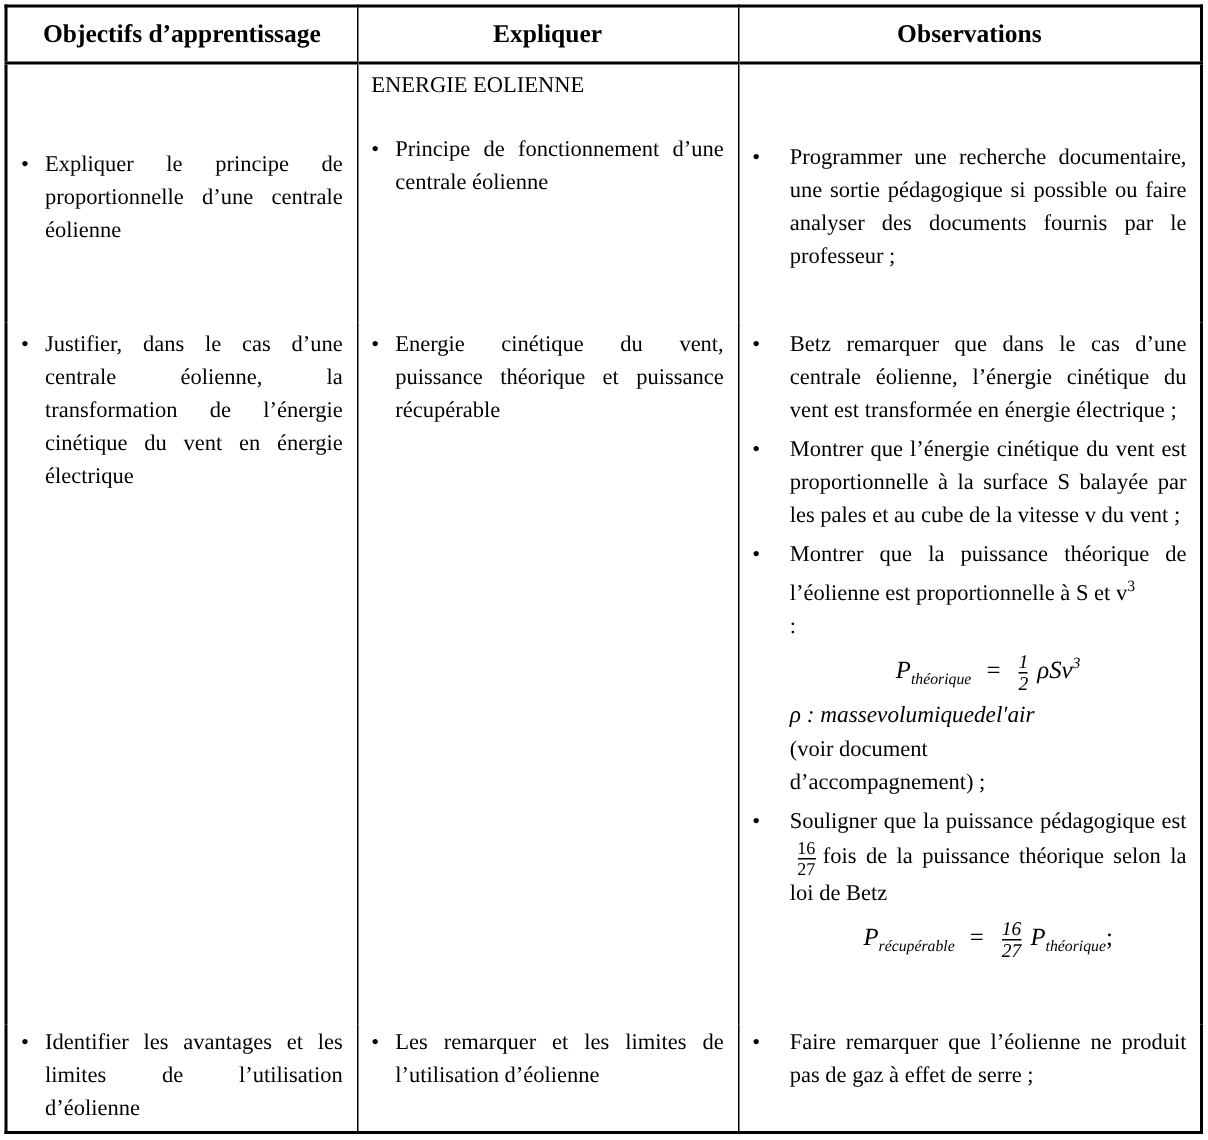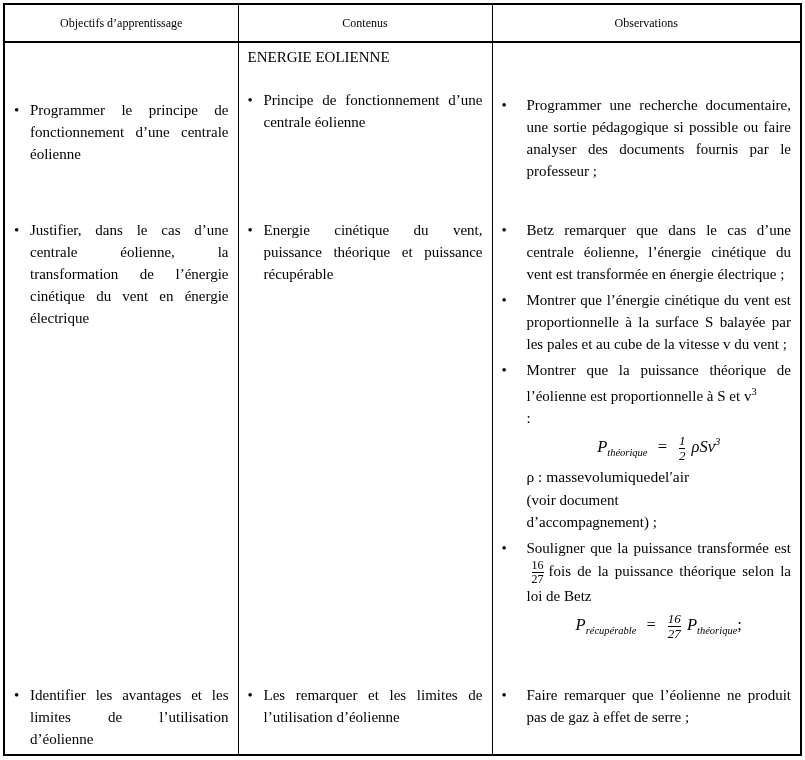--- a/index.html
+++ b/index.html
@@ -18,22 +18,22 @@
   table.tbl {
     position: absolute;
     left: 3px; top: 3px;
     width: 799px;
     border: 2px solid #000;
     border-collapse: collapse;
     table-layout: fixed;
   }
   th.hc {
     height: 36px;
-    font-size: 12px;
-    font-weight: normal;
+    font-size: 17px;
+    font-weight: bold;
     text-align: center;
     vertical-align: middle;
     border-bottom: 2px solid #000;
     padding: 0 4px;
   }
   .c2, .c3 { border-left: 1.5px solid #000; }
   td.cell {
     vertical-align: top;
     padding: 0 9px;
     font-size: 15px;
@@ -81,46 +81,46 @@
   .ifrac {
     display: inline-flex;
     flex-direction: column;
     text-align: center;
     vertical-align: middle;
     line-height: 1.05;
     font-size: 12px;
     margin: 0 5px;
   }
   .ifrac .den { border-top: 1.2px solid #000; }
-  .rho { font-size: 15.5px; line-height: 24px; }
+  .rho { font-style: italic; font-size: 15.5px; line-height: 24px; }
   .plain { text-align: left; }
   .tail { font-style: normal; }
 </style>
 </head>
 <body>
 
 <div class="page">
   <table class="tbl">
     <colgroup>
       <col style="width:234px">
       <col style="width:254px">
       <col>
     </colgroup>
     <tbody>
         <tr>
       <th class="hc c1">Objectifs d’apprentissage</th>
-      <th class="hc c2">Contenus</th>
+      <th class="hc c2">Expliquer</th>
       <th class="hc c3">Observations</th>
     </tr>
 
     <tr class="r1">
       <td class="cell c1">
         <div class="li push-obj1">
           <span class="b">•</span>
-          <span class="t">Programmer le principe de fonctionnement d’une centrale éolienne</span>
+          <span class="t">Expliquer le principe de proportionnelle d’une centrale éolienne</span>
         </div>
       </td>
       <td class="cell c2">
         <div class="sec">ENERGIE EOLIENNE</div>
         <div class="li push-cont1">
           <span class="b">•</span>
           <span class="t">Principe de fonctionnement d’une centrale éolienne</span>
         </div>
       </td>
       <td class="cell c3 obs">
@@ -168,21 +168,21 @@
               <span>ρSv</span><sup class="fsup">3</sup>
             </div>
             <div class="rho plain">ρ : massevolumiquedel′air</div>
             <div class="plain">(voir document</div>
             <div class="plain">d’accompagnement) ;</div>
           </div>
         </div>
         <div class="li">
           <span class="b">•</span>
           <div class="t">
-            <span>Souligner que la puissance transformée est</span><span class="ifrac">
+            <span>Souligner que la puissance pédagogique est</span><span class="ifrac">
                   <span class="num">16</span>
                   <span class="den">27</span>
                 </span><span>fois de la puissance théorique selon la loi de Betz</span>
             <div class="formula">
               <span>P</span><sub class="fsub">récupérable</sub>
               <span class="fop">=</span>
               <span class="frac">
                 <span class="num">16</span>
                 <span class="den">27</span>
               </span>

